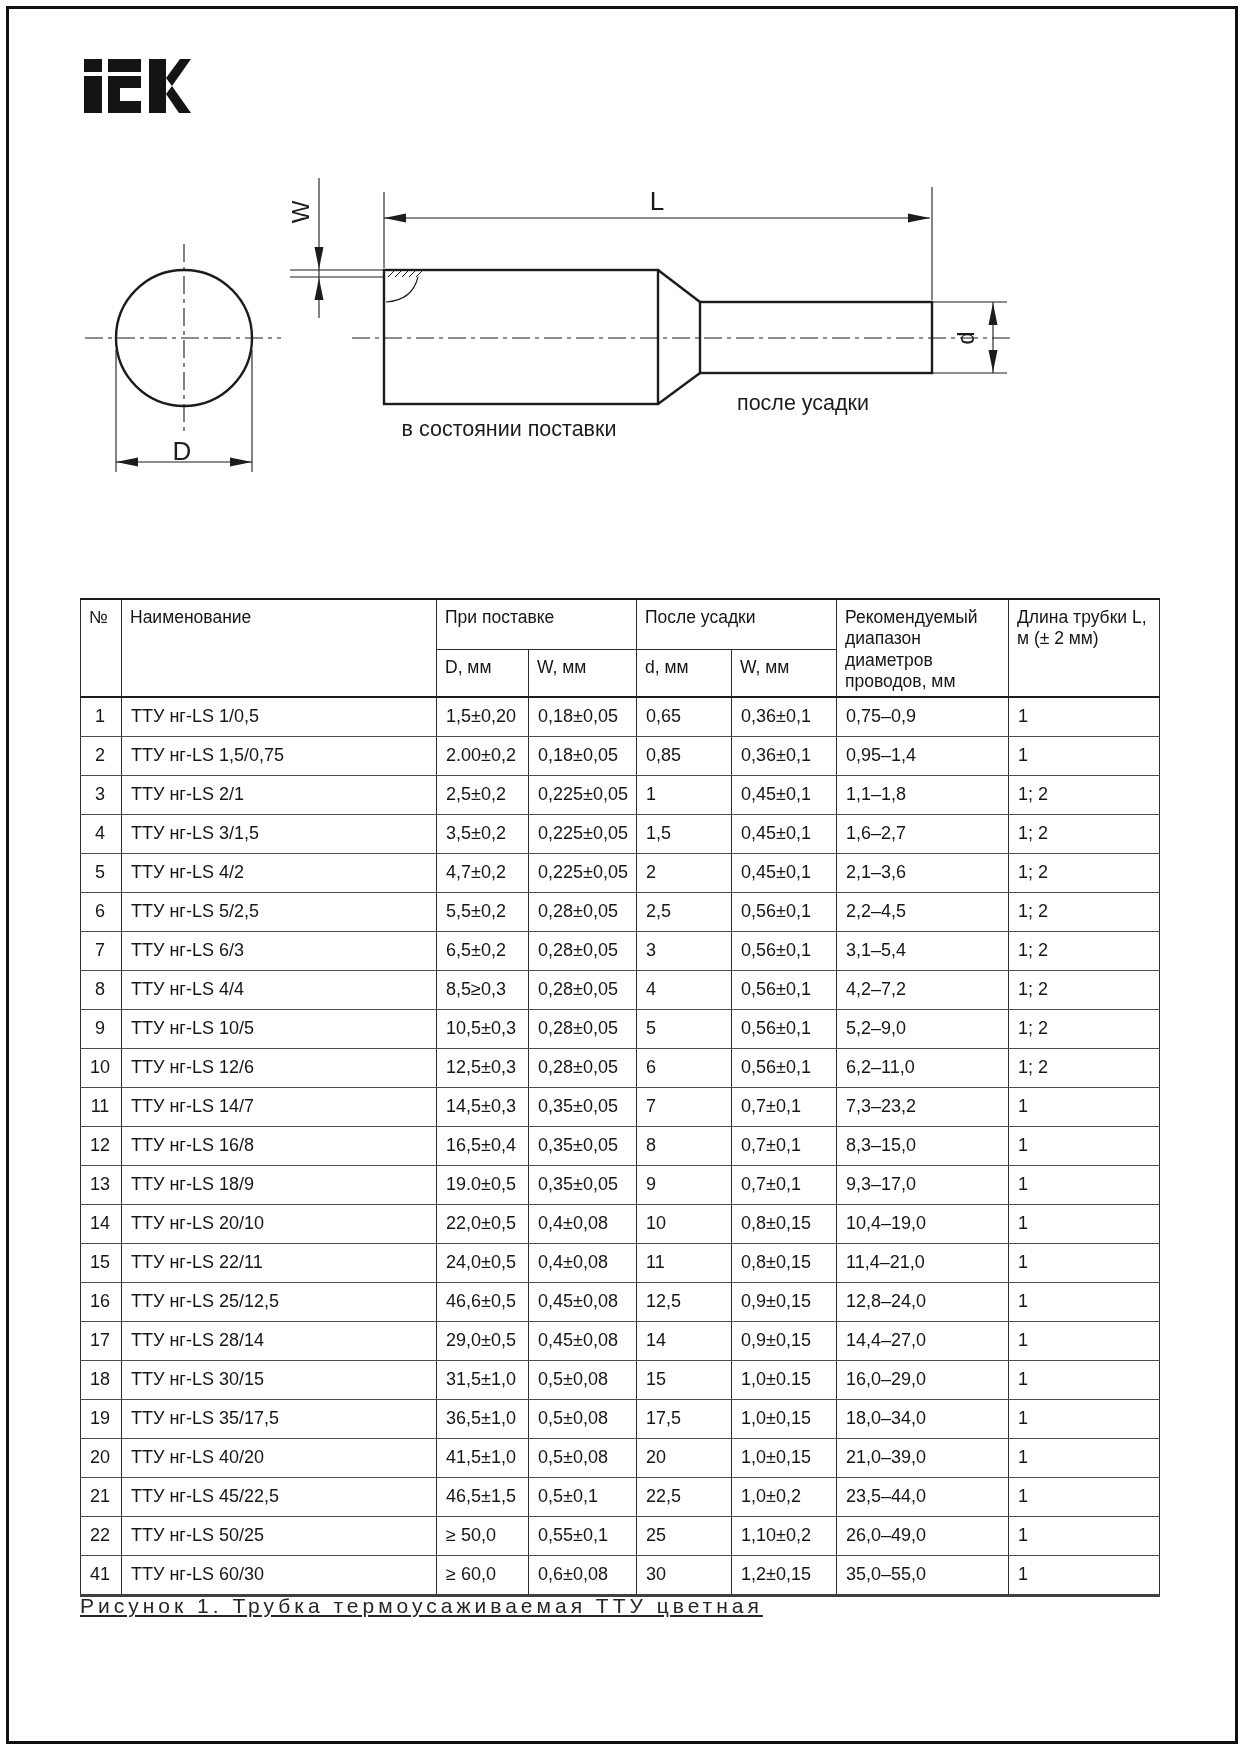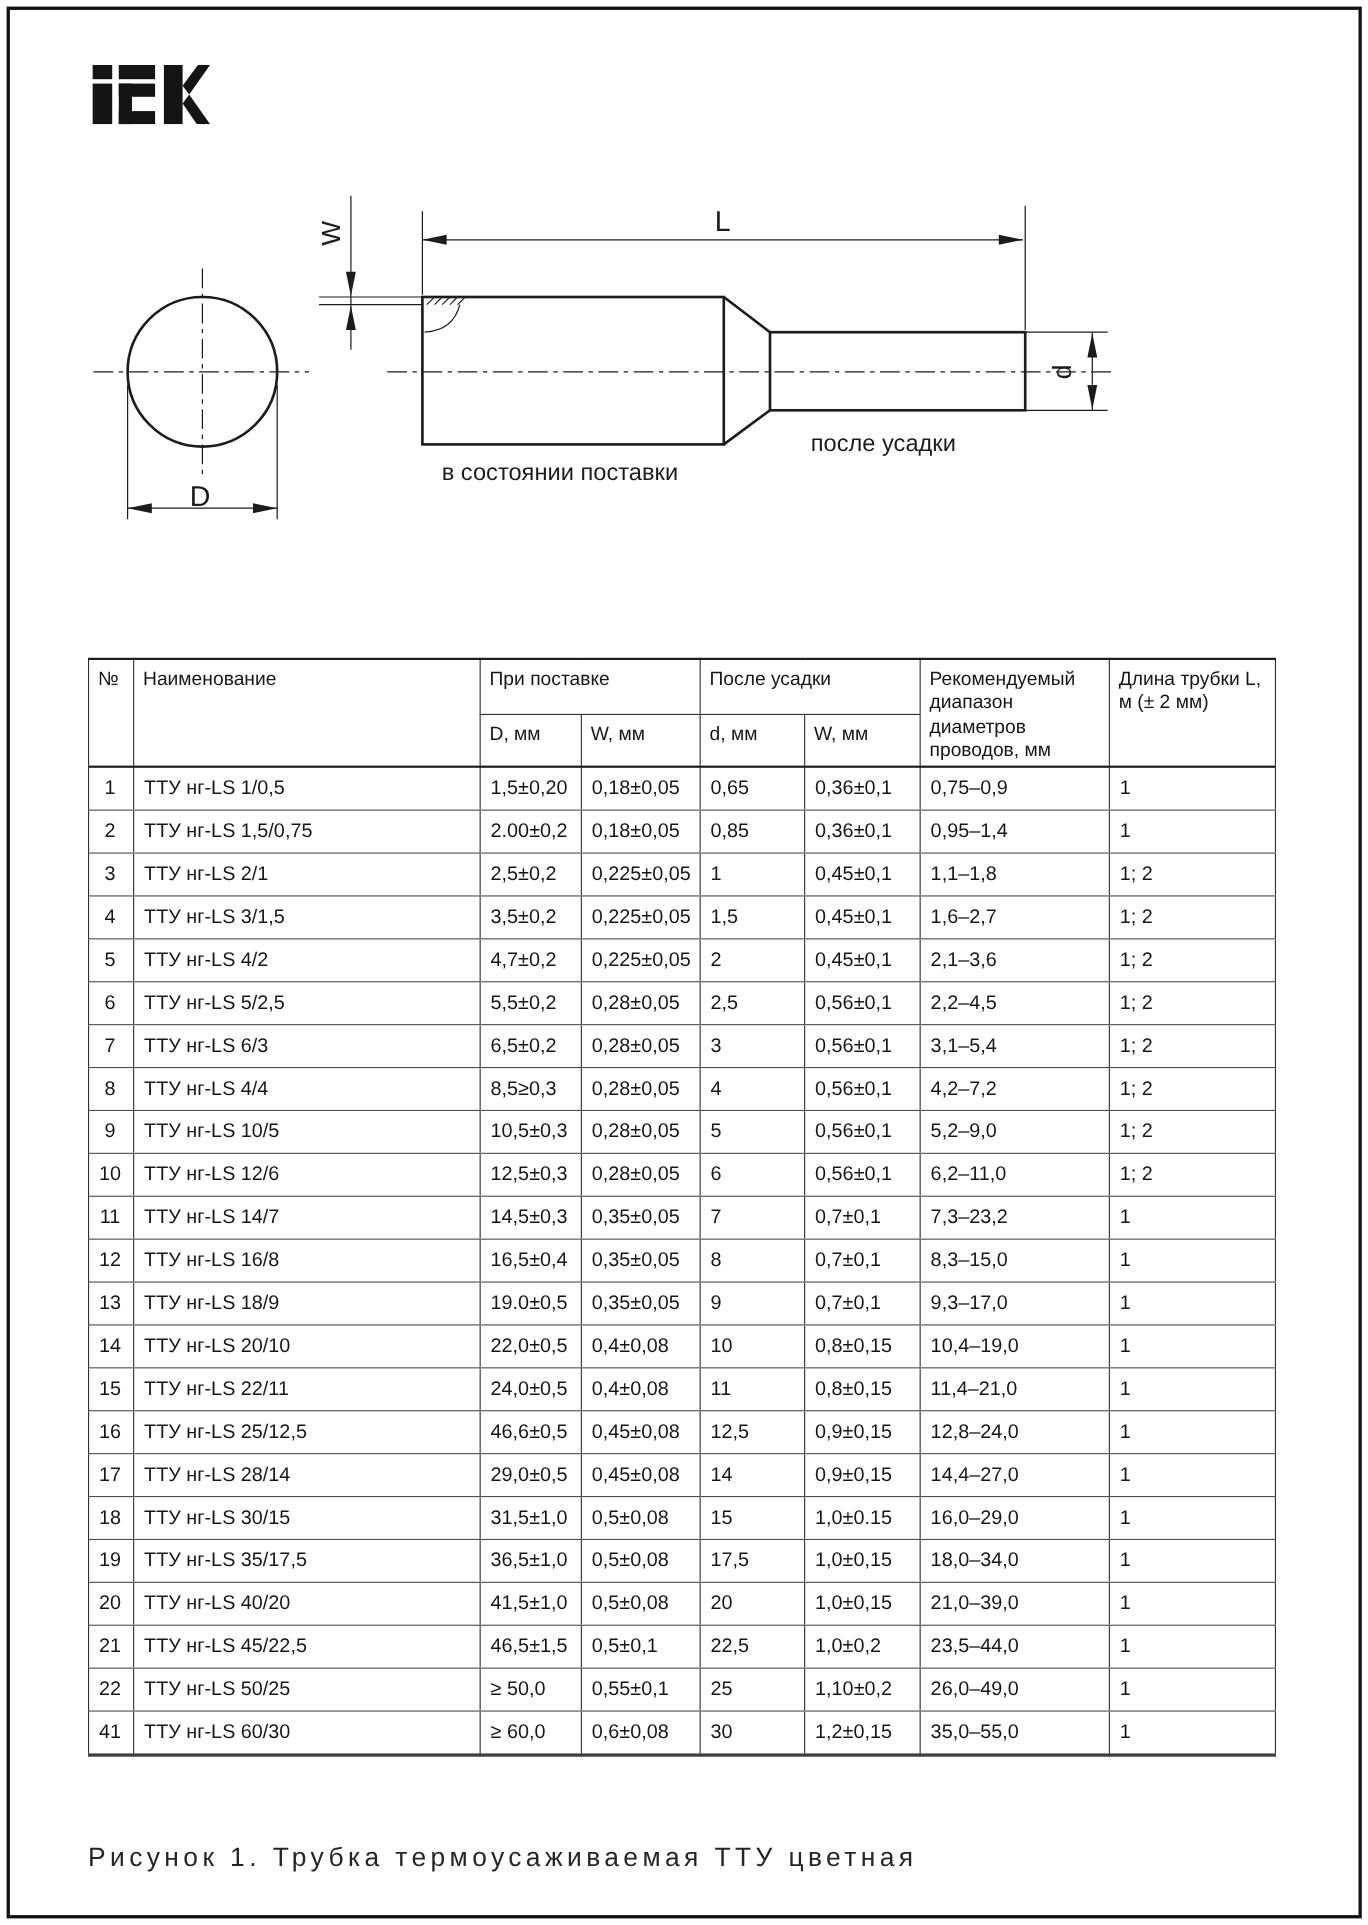--- a/index.html
+++ b/index.html
@@ -33,22 +33,22 @@
   table.spec th:first-child, table.spec td:first-child{border-left:1.2px solid #2e2e2e;}
   table.spec tr th:first-child{border-left:1.2px solid #2e2e2e;}
   table.spec thead th{border-bottom:1.2px solid #2e2e2e;}
   table.spec thead tr.h1 th{height:40px;}
   table.spec thead tr.h2 th{height:37px;margin-left:13px;}
   table.spec thead{border-bottom:2.5px solid #1c1c1c;}
   table.spec tbody td{border-bottom:1.5px solid #4d4d4d;}
   table.spec tbody tr:last-child td{border-bottom:none;}
   table.spec, table.spec tr{border-right:1.2px solid #2e2e2e;}
   .caption{
-    position:absolute;left:80px;top:1675px;
-    font-size:24px;letter-spacing:4px;color:#262626;white-space:nowrap;
+    position:absolute;left:80px;top:1594px;
+    font-size:21px;letter-spacing:4px;color:#262626;white-space:nowrap;text-decoration:underline;
   }
 </style>
 </head>
 <body>
 
 <div class="page-frame"></div>
 
 <svg class="logo" width="107" height="54" viewBox="0 0 107 54" aria-label="IEK">
   <g fill="#141414">
     <rect x="0" y="0" width="18" height="13"></rect>

